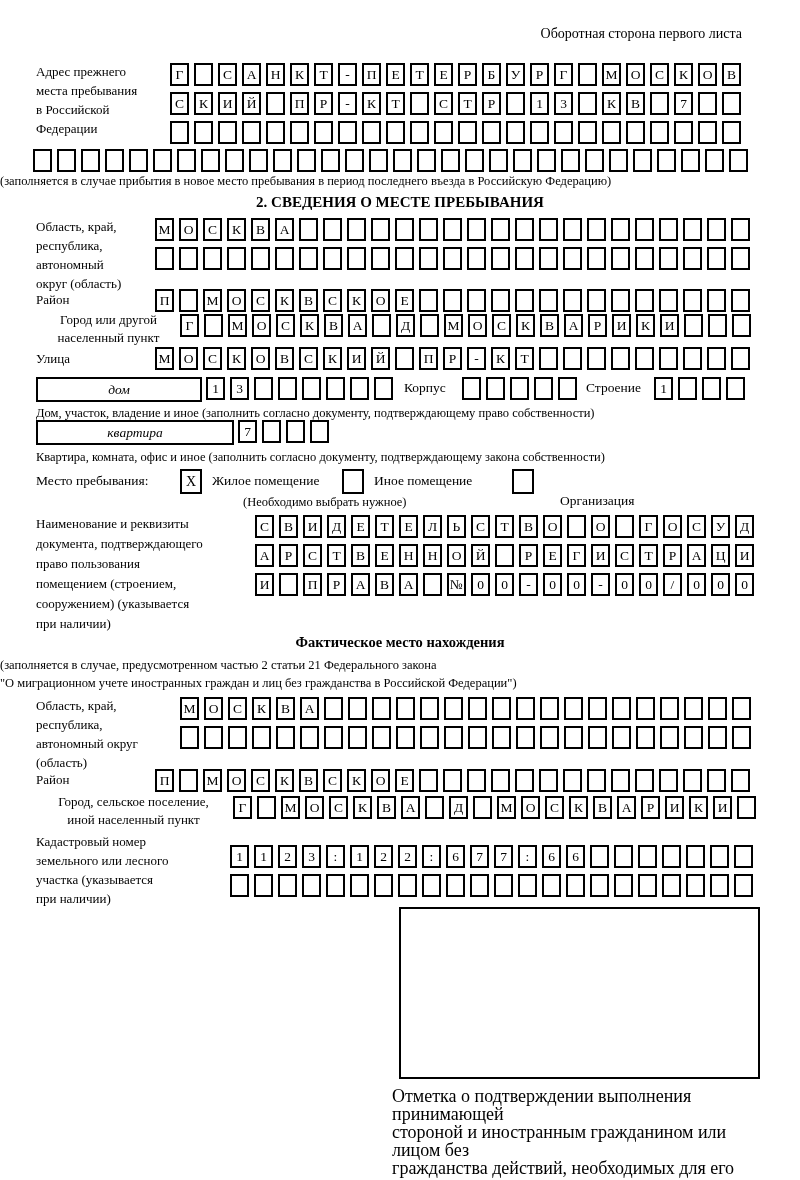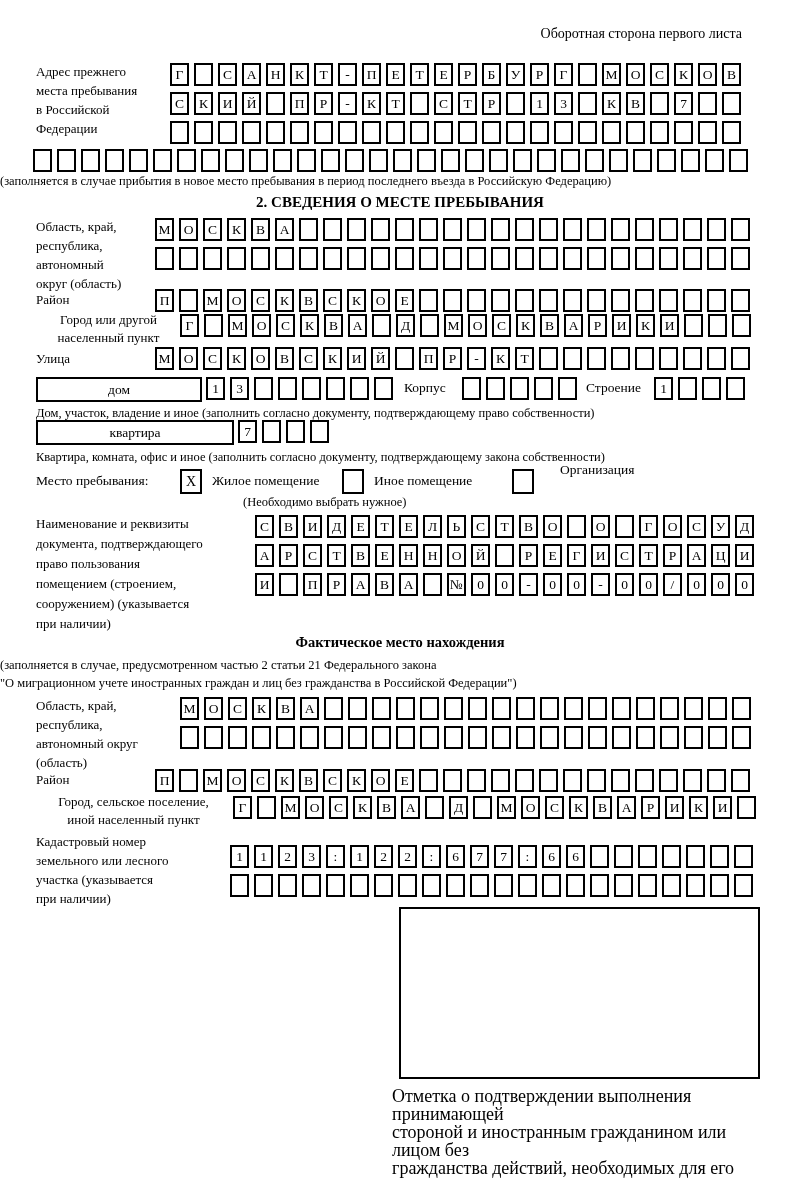--- a/index.html
+++ b/index.html
@@ -6,21 +6,21 @@
   .page{position:relative;width:800px;height:1180px;background:#fff;color:#000;
         font-family:"Liberation Serif","DejaVu Serif",serif;overflow:hidden;}
   .hdr{position:absolute;top:26px;right:58px;font-size:14px;}
   .lbl{position:absolute;font-size:13px;line-height:19px;white-space:pre-line;}
   .lbl.tight{line-height:18px;text-align:center;}
   .cells{position:absolute;display:flex;}
   .cell{width:19px;height:23px;border:2px solid #000;margin-right:5px;flex:none;
         display:flex;align-items:center;justify-content:center;font-size:13.5px;
         box-sizing:border-box;background:#fff;}
   .bigbox{position:absolute;border:2px solid #000;height:25px;box-sizing:border-box;
-        display:flex;align-items:center;justify-content:center;font-size:13.5px;background:#fff;}
+        display:flex;align-items:center;justify-content:center;font-size:13.5px;background:#fff;font-style:italic;}
   .note{position:absolute;font-size:12.5px;white-space:nowrap;}
   .centered{left:0;right:0;text-align:left;white-space:normal;}
   .title{position:absolute;left:0;right:0;text-align:center;font-weight:bold;font-size:15px;}
   .inl{position:absolute;font-size:13.5px;white-space:nowrap;}
   .checkcell{position:absolute;width:22px;height:25px;border:2px solid #000;box-sizing:border-box;
         display:flex;align-items:center;justify-content:center;font-size:14px;background:#fff;}
   .stamp{position:absolute;border:2px solid #000;box-sizing:border-box;background:#fff;}
   .stampcap{position:absolute;font-size:18px;line-height:18px;text-align:left;white-space:pre-line;}
 </style>
 </head>
@@ -330,21 +330,21 @@
       <span class="cell"></span>
     </div>
   <div class="note" style="left:36px;top:450px">Квартира, комната, офис и иное (заполнить согласно документу, подтверждающему закона собственности)</div>
 
   <div class="inl" style="left:36px;top:473px">Место пребывания:</div>
   <div class="checkcell" style="left:180px;top:469px">X</div>
   <div class="inl" style="left:212px;top:473px">Жилое помещение</div>
   <div class="checkcell" style="left:342px;top:469px"></div>
   <div class="inl" style="left:374px;top:473px">Иное помещение</div>
   <div class="checkcell" style="left:512px;top:469px"></div>
-  <div class="inl" style="left:560px;top:462px">Организация</div>
+  <div class="inl" style="left:560px;top:493px">Организация</div>
   <div class="note" style="left:243px;top:495px">(Необходимо выбрать нужное)</div>
 
   <div class="lbl" style="left:36px;top:514px;width:215px;line-height:20px">Наименование и реквизиты
 документа, подтверждающего
 право пользования
 помещением (строением,
 сооружением) (указывается
 при наличии)</div>
   <div class="cells" style="left:255px;top:515px">
       <span class="cell">С</span>

